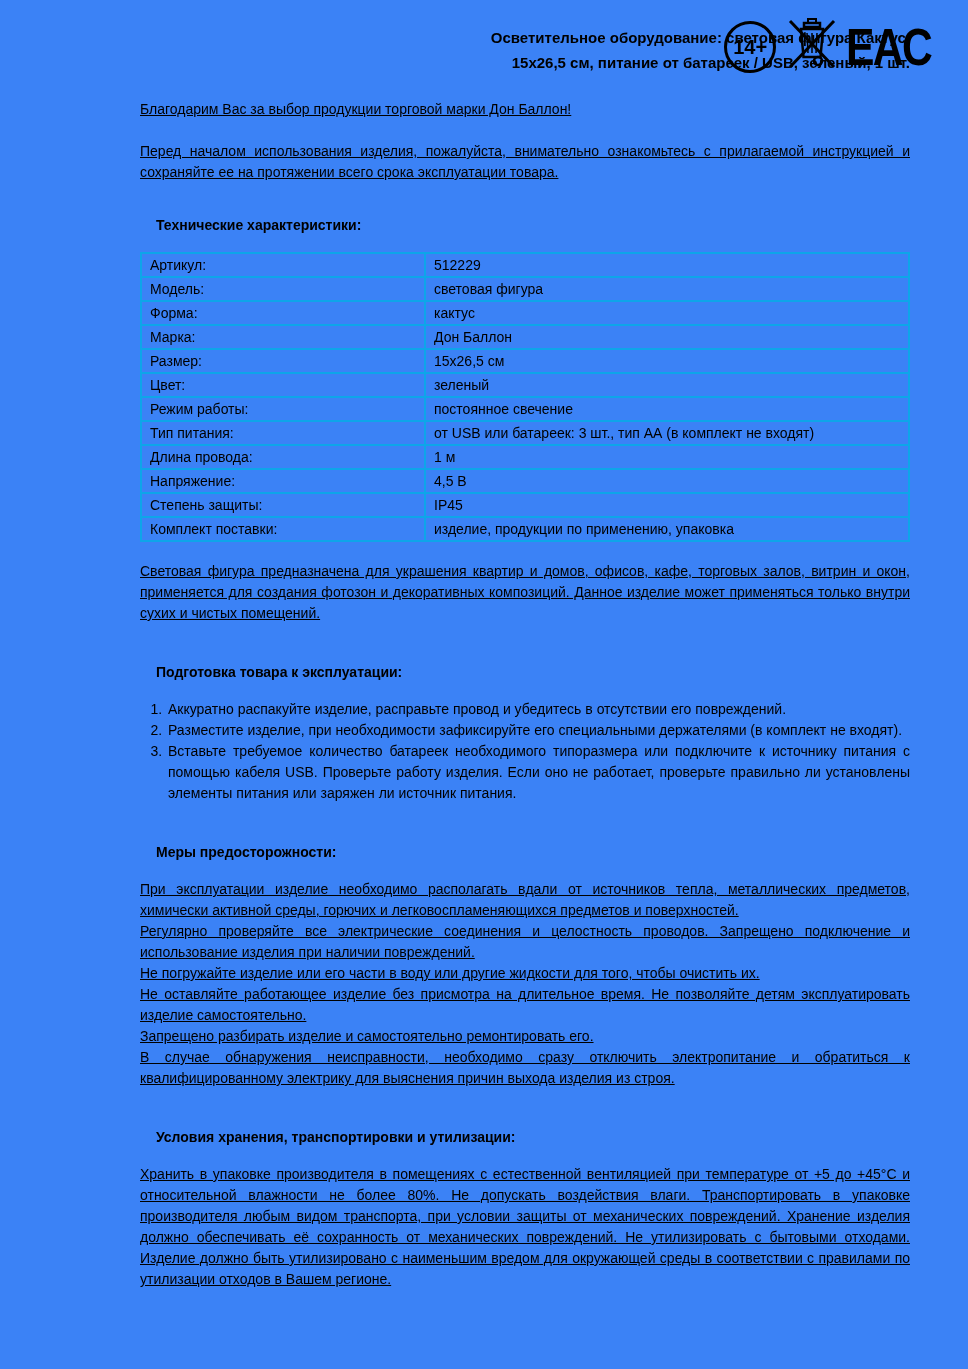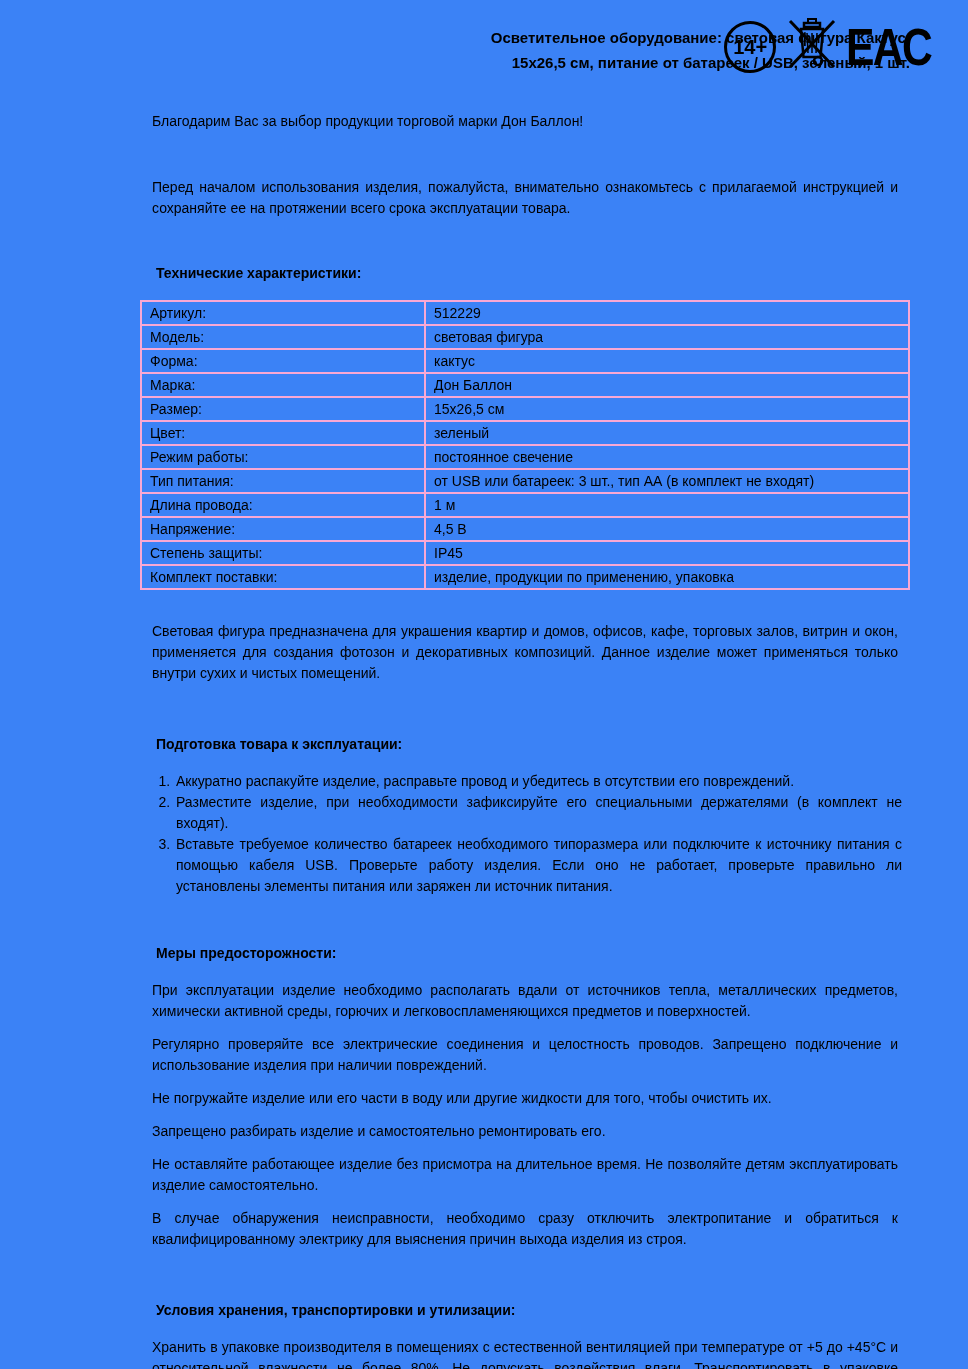--- a/index.html
+++ b/index.html
@@ -66,47 +66,48 @@
   }
   .doc-subtitle {
     margin-top: 25px;
     text-align: right;
     font-weight: bold;
     font-size: 15px;
     line-height: 25px;
   }
   .para {
     text-align: justify;
-    margin: 12px;
+    margin: 0;
+    text-decoration: underline;
   }
   .gap-s { height: 21px; }
   .gap-m { height: 20px; }
   .section-heading {
     font-weight: bold;
     margin: 16px;
     font-size: 14px;
   }
   
   table.specs {
     border-collapse: collapse;
     width: 770px;
     margin-top: 4px;
   }
   table.specs td {
-    border: 2px solid #f9a8d4;
+    border: 2px solid #0ea5e9;
     height: 20px;
     padding: 1px 6px 1px 8px;
     font-size: 14px;
     line-height: 18px;
     vertical-align: middle;
   }
   td.spec-label { width: 268px; }
   
   ol.prep-list {
-    margin: 8px;
+    margin: 0;
     padding: 0 0 0 26px;
     text-align: justify;
   }
   ol.prep-list li {
     margin: 0;
     padding-left: 2px;
   }
 </style>
 </head>
 <body>
@@ -217,22 +218,22 @@
       <li>Аккуратно распакуйте изделие, расправьте провод и убедитесь в отсутствии его повреждений.</li>
       <li>Разместите изделие, при необходимости зафиксируйте его специальными держателями (в комплект не входят).</li>
       <li>Вставьте требуемое количество батареек необходимого типоразмера или подключите к источнику питания с помощью кабеля USB. Проверьте работу изделия. Если оно не работает, проверьте правильно ли установлены элементы питания или заряжен ли источник питания.</li>
     </ol>
 
     <div class="gap-m" style="height:22px"></div>
     <p class="section-heading">Меры предосторожности:</p>
     <p class="para">При эксплуатации изделие необходимо располагать вдали от источников тепла, металлических предметов, химически активной среды, горючих и легковоспламеняющихся предметов и поверхностей.</p>
     <p class="para">Регулярно проверяйте все электрические соединения и целостность проводов. Запрещено подключение и использование изделия при наличии повреждений.</p>
     <p class="para">Не погружайте изделие или его части в воду или другие жидкости для того, чтобы очистить их.</p>
+    <p class="para">Не оставляйте работающее изделие без присмотра на длительное время. Не позволяйте детям эксплуатировать изделие самостоятельно.</p>
     <p class="para">Запрещено разбирать изделие и самостоятельно ремонтировать его.</p>
-    <p class="para">Не оставляйте работающее изделие без присмотра на длительное время. Не позволяйте детям эксплуатировать изделие самостоятельно.</p>
     <p class="para">В случае обнаружения неисправности, необходимо сразу отключить электропитание и обратиться к квалифицированному электрику для выяснения причин выхода изделия из строя.</p>
 
     <div class="gap-m" style="height:22px"></div>
     <p class="section-heading">Условия хранения, транспортировки и утилизации:</p>
     <p class="para">Хранить в упаковке производителя в помещениях с естественной вентиляцией при температуре от +5 до +45°С и относительной влажности не более 80%. Не допускать воздействия влаги. Транспортировать в упаковке производителя любым видом транспорта, при условии защиты от механических повреждений. Хранение изделия должно обеспечивать её сохранность от механических повреждений. Не утилизировать с бытовыми отходами. Изделие должно быть утилизировано с наименьшим вредом для окружающей среды в соответствии с правилами по утилизации отходов в Вашем регионе.</p>
   </div>
 
 </div>
 
 </body></html>

